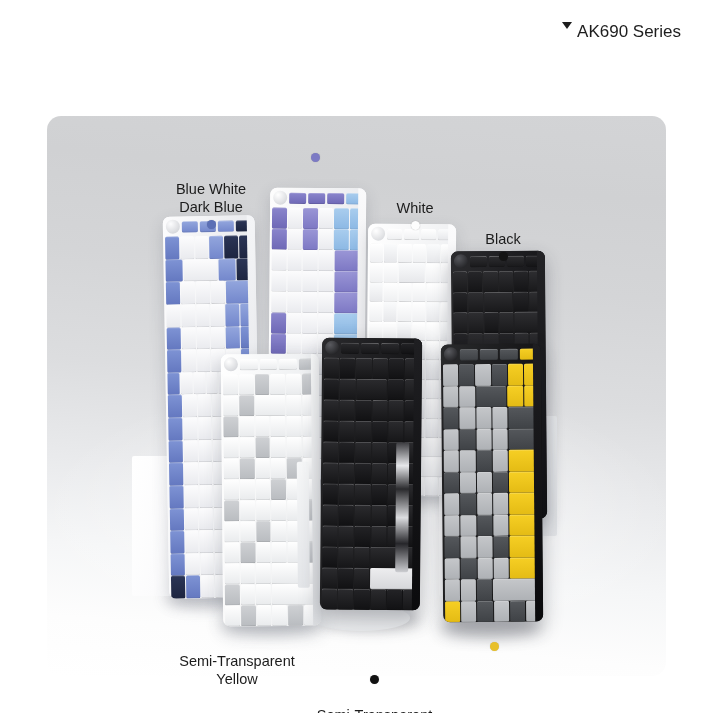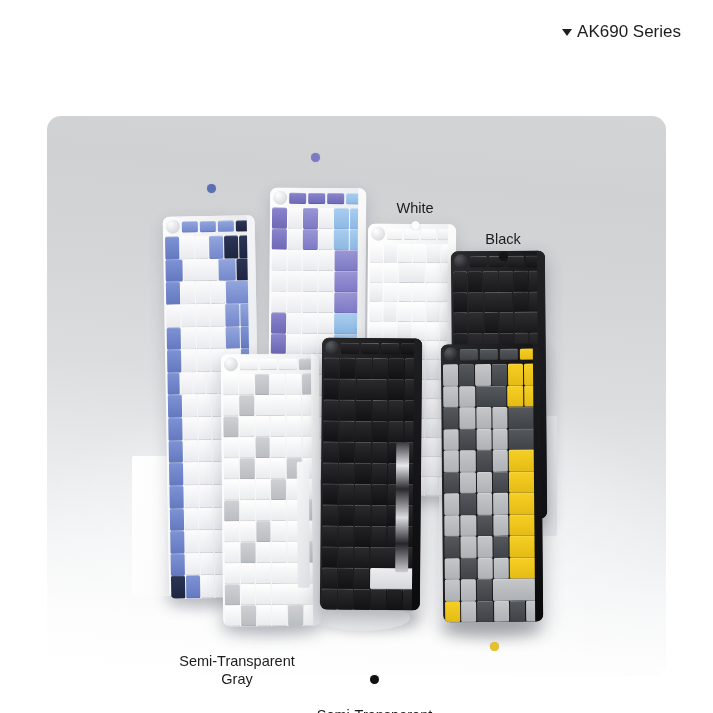--- a/index.html
+++ b/index.html
@@ -30,21 +30,21 @@
     font-weight: 700;
     line-height: 1.28;
     letter-spacing: -0.2px;
     color: #222222;
     white-space: pre-line;
   }
   #series-tag {
     position: absolute;
     right: 32px; top: 22px;
     display: flex;
-    align-items: center;
+    align-items: flex-start;
     gap: 5px;
     font-size: 17px;
     font-weight: 400;
     color: #1d1d1d;
   }
   #series-caret {
     width: 0; height: 0;
     border-left: 5.5px solid transparent;
     border-right: 5.5px solid transparent;
     border-top: 7px solid #1d1d1d;
@@ -1029,40 +1029,42 @@
           <span class="key k-gray-d"></span>
           <span class="key k-gray-l"></span>
       </div>
     </div>
     <div class="kb-bezel-right" style="background:linear-gradient(180deg,#1e1e21,#0a0a0c);"></div>
   </div>
 
 </div>
 
 <div class="swatch-label" style="left:165px; top:162px; width:92px;">
+  <span>Blue White
+Dark Blue</span>
   <span class="swatch-dot" style="background:#5b6fb5;"></span>
 </div>
 
 <div class="swatch-label" style="left:258px; top:131px; width:114px;">
   <span class="swatch-dot" style="background:#7c7ac4;"></span>
 </div>
 
 <div class="swatch-label" style="left:382px; top:181px; width:66px;">
   <span>White</span>
   <span class="swatch-dot" style="background:#fdfdfd; box-shadow:0 0 1px rgba(0,0,0,0.35);"></span>
 </div>
 
 <div class="swatch-label" style="left:472px; top:212px; width:62px;">
   <span>Black</span>
   <span class="swatch-dot" style="background:#141414;"></span>
 </div>
 
 <div class="swatch-label" style="left:163px; top:634px; width:148px;">
   <span>Semi-Transparent
-Gray</span>
+Yellow</span>
 </div>
 
 <div class="swatch-label" style="left:299px; top:657px; width:151px;">
   <span class="swatch-dot" style="background:#111111; margin:0 auto 4px auto;"></span>
   <span>Semi-Transparent
 Black</span>
 </div>
 
 <div class="swatch-label" style="left:444px; top:624px; width:100px;">
   <span class="swatch-dot" style="background:#e8c02a; margin:0 auto 4px auto;"></span>

